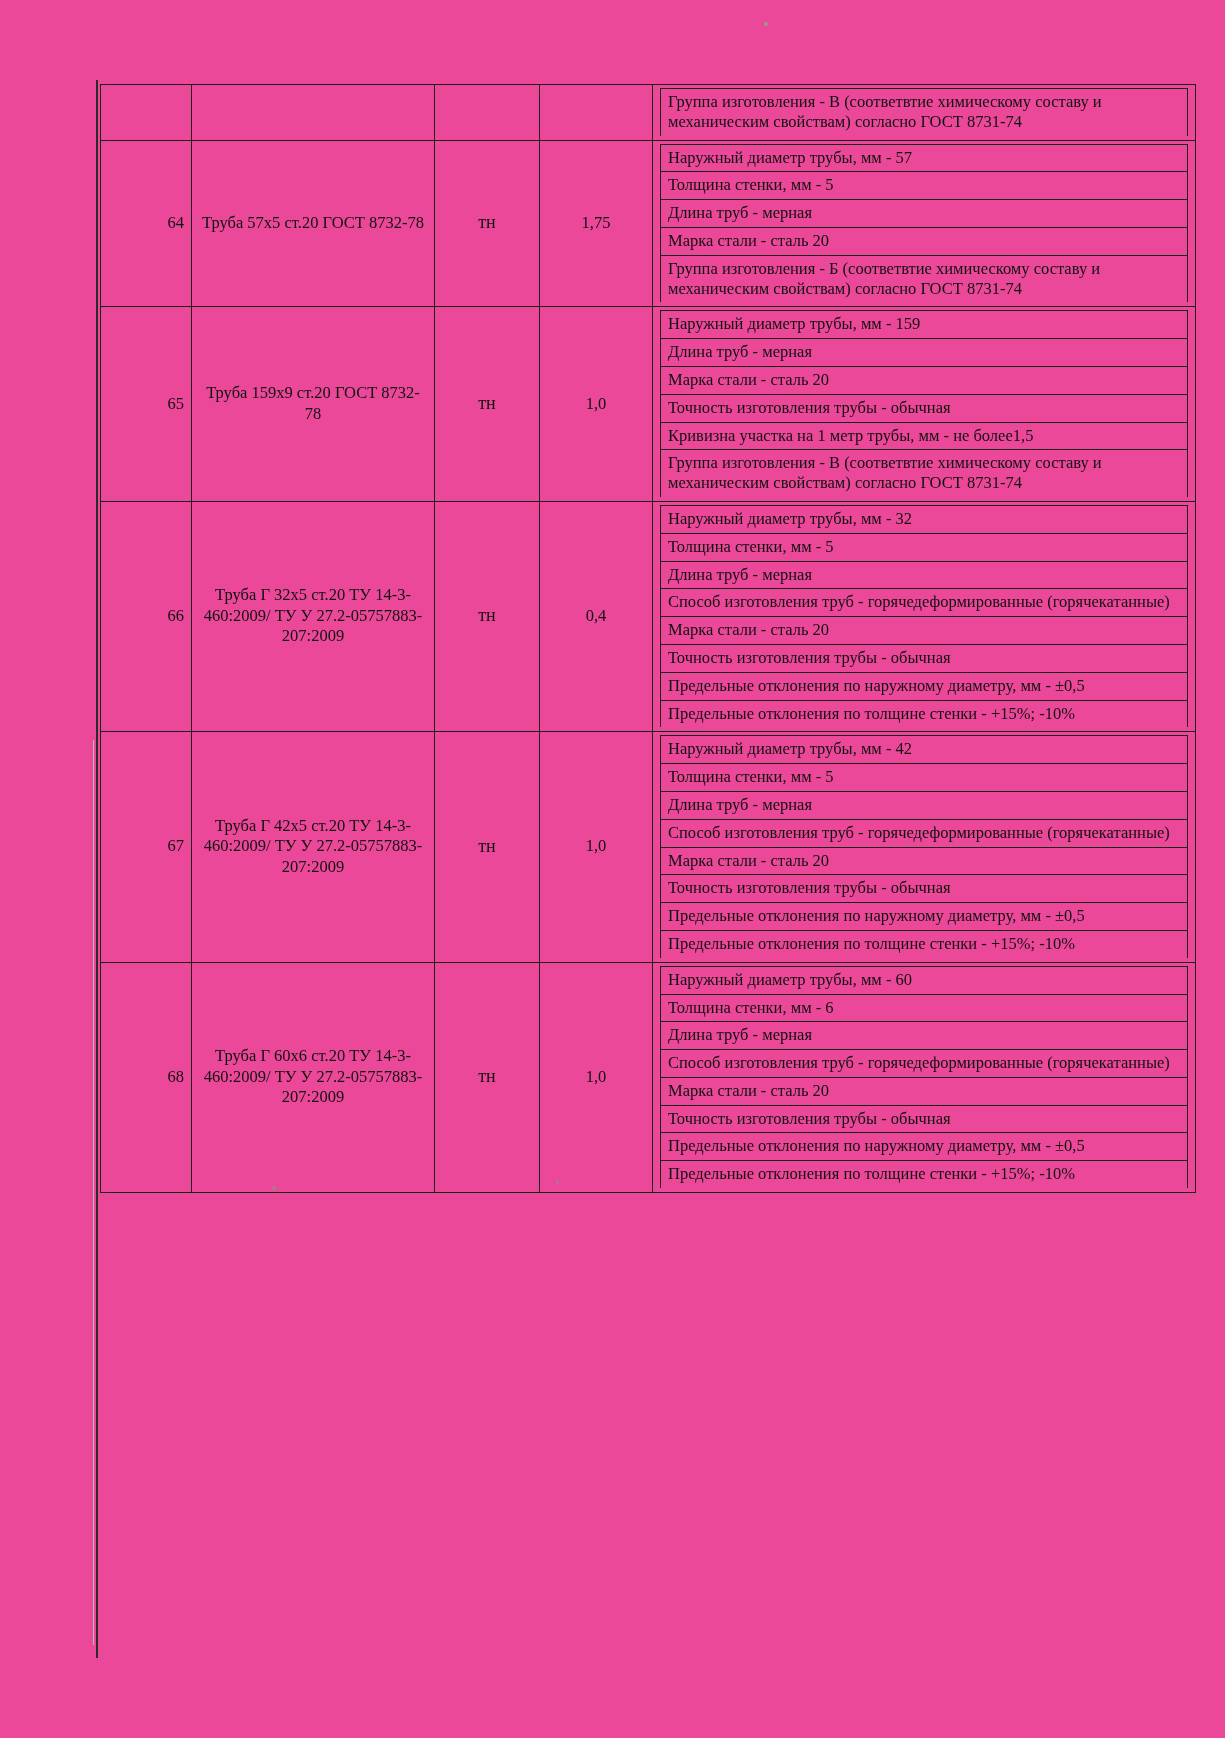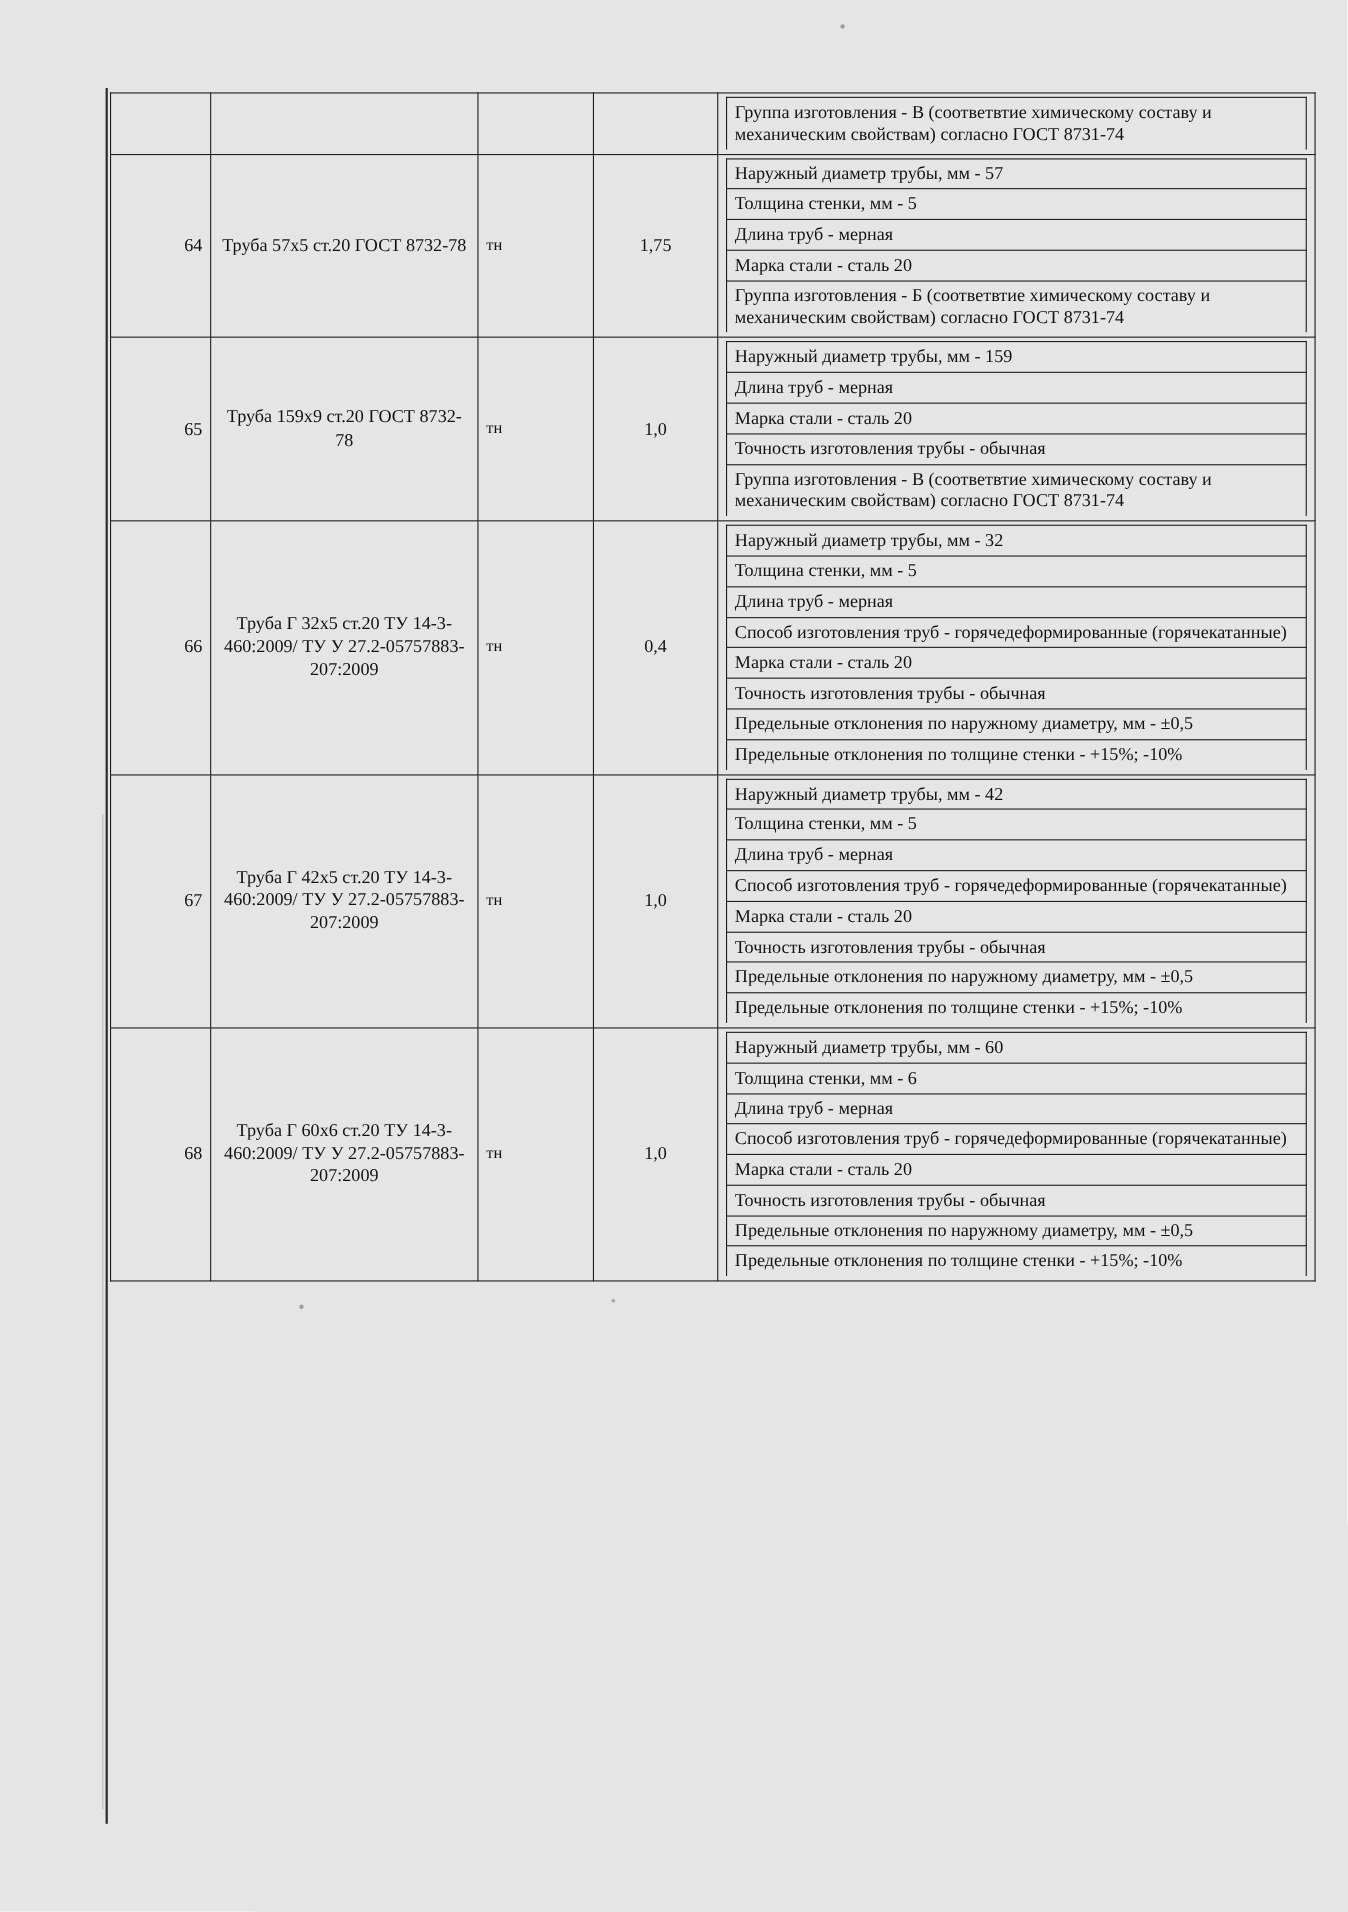--- a/index.html
+++ b/index.html
@@ -13,21 +13,21 @@
     font-family: "Liberation Serif", serif;
     color: #111;
     position: relative;
     overflow: hidden;
   }
   .page {
     position: absolute;
     left: 0; top: 0;
     width: 1225px;
     height: 1738px;
-    background: #e5e5e5;
+    background: #ec4899;
   }
   
   .dot-top {
     position: absolute;
     left: 764px; top: 22px;
     width: 4px; height: 4px;
     background: #9a9a97;
     border-radius: 50%;
   }
   .edge-left {
@@ -58,21 +58,21 @@
     font-size: 16.5px;
     line-height: 1.22;
   }
   table.doc td {
     border: 1.4px solid #1d1d1d;
     vertical-align: middle;
     padding: 3px 7px 4px 7px;
   }
   .col-num   { width: 76px;  text-align: right; }
   .col-name  { width: 228px; text-align: center; padding-left: 14px; }
-  .col-unit  { width: 90px;  text-align: left; font-size: 15px; }
+  .col-unit  { width: 90px;  text-align: center; font-size: 18px; }
   .col-qty   { width: 98px;  text-align: center; }
   .col-spec  { width: 528px; text-align: left; padding-left: 9px; }
 
   .spec-table {
     width: 100%;
     border-collapse: collapse;
     table-layout: fixed;
   }
   .spec-table td {
     border: none;
@@ -159,20 +159,23 @@
                 <tr>
                   <td>Длина труб - мерная</td>
                 </tr>
                 <tr>
                   <td>Марка стали - сталь 20</td>
                 </tr>
                 <tr>
                   <td>Точность изготовления трубы - обычная</td>
                 </tr>
                 <tr>
+                  <td>Кривизна участка на 1 метр трубы, мм - не более1,5</td>
+                </tr>
+                <tr>
                   <td>Группа изготовления - В (соответвтие химическому составу и механическим свойствам) согласно ГОСТ 8731-74</td>
                 </tr>
               </tbody>
             </table>
           </td>
         </tr>
         <tr>
           <td class="col-num">66</td>
           <td class="col-name nm">Труба Г 32х5 ст.20 ТУ 14-3-460:2009/ ТУ У 27.2-05757883-207:2009</td>
           <td class="col-unit">тн</td>

